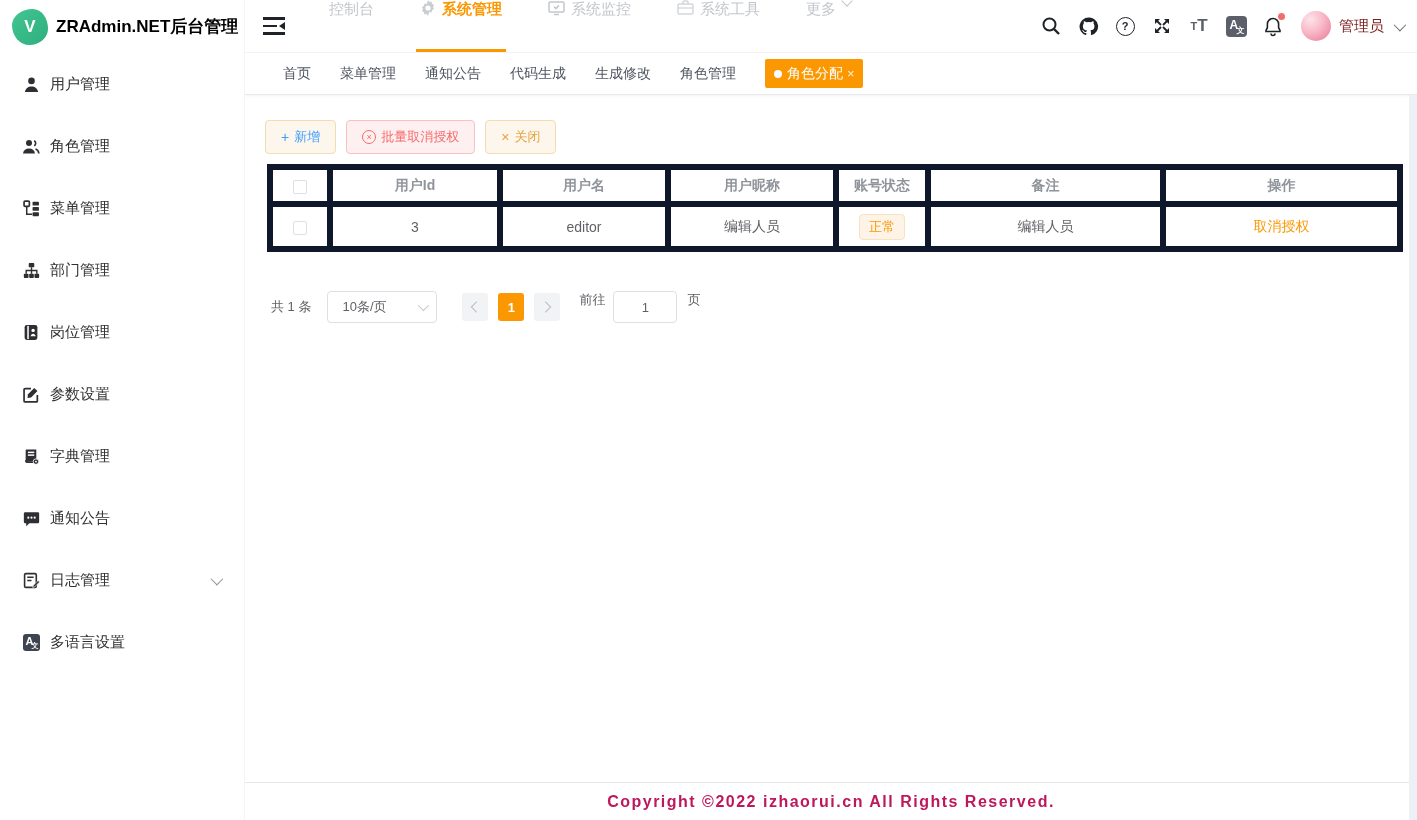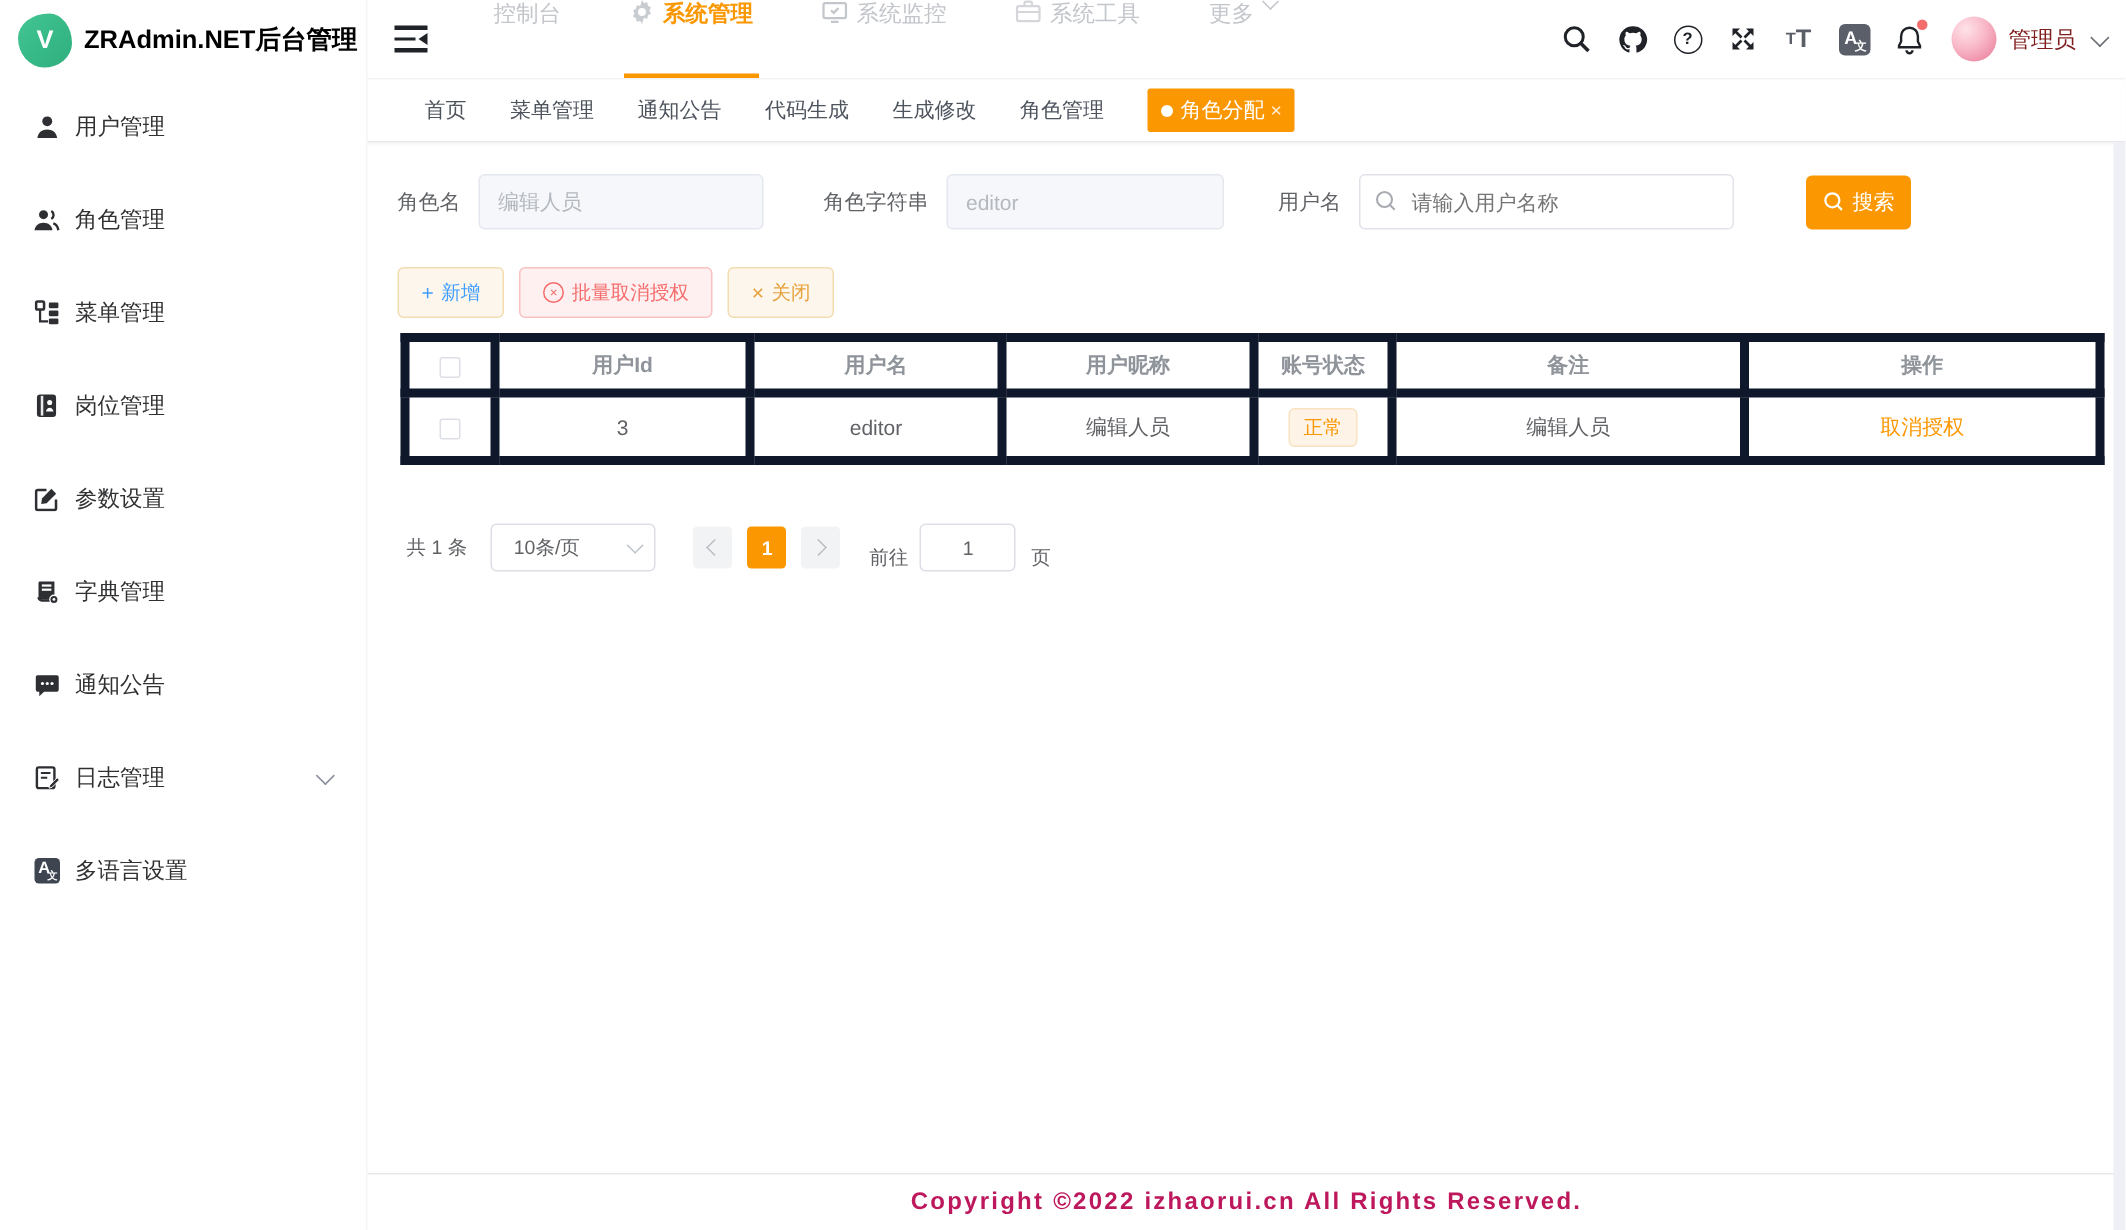--- a/index.html
+++ b/index.html
@@ -83,21 +83,21 @@
   .pg-total { margin-right:16px; font-size:13px; }
   .pg-select { width:110px; height:32px; border:1px solid #dcdfe6; border-radius:4px; display:flex; align-items:center; padding:0 10px 0 14px; cursor:pointer; color:#606266; }
   .pg-select .txt { flex:1; }
   .pg-select .sel-chev { width:8px; height:8px; border-right:1.4px solid #c0c4cc; border-bottom:1.4px solid #c0c4cc; transform:rotate(45deg) translateY(-2px); }
   .pager { display:flex; align-items:center; margin-left:20px; }
   .pg-btn { width:26px; height:28px; background:#f2f3f5; border-radius:3px; display:flex; align-items:center; justify-content:center; margin:0 5px; cursor:pointer; }
   .pg-arrow { width:8px; height:8px; border-right:1.5px solid #b9bdc4; border-bottom:1.5px solid #b9bdc4; }
   .pg-arrow.left { transform:rotate(135deg) translate(-1px,-1px); }
   .pg-arrow.right { transform:rotate(-45deg) translate(-1px,-1px); }
   .pg-num { width:26px; height:28px; background:#fb9700; color:#fff; border-radius:3px; display:flex; align-items:center; justify-content:center; font-weight:700; font-size:13px; margin:0 5px; cursor:pointer; }
-  .goto { display:flex; align-items:flex-end; margin-left:14px; }
+  .goto { display:flex; align-items:flex-start; margin-left:14px; }
   .goto .glabel { margin-right:8px; }
   .goto-input { width:64px; height:32px; border:1px solid #dcdfe6; border-radius:4px; text-align:center; font-size:13px; color:#606266; outline:none; font-family:inherit; }
   .goto .gunit { margin-left:10px; }
 
   
   .footerbar { position:absolute; left:245px; right:0; bottom:0; height:38px; border-top:1px solid #e8e8e8; background:#fff; display:flex; align-items:center; justify-content:center; }
   .copyright { color:#be185d; font-size:16px; letter-spacing:1.5px;font-weight:bold; }
 
   
   .scroll-track { position:absolute; right:0; top:95px; bottom:0; width:8px; background:#eef0f5; z-index:6; }
@@ -143,20 +143,32 @@
       <span class="mi">
           <svg width="17" height="17" viewBox="0 0 16 16">
             <rect x="1" y="1" width="5" height="5" rx="1" fill="none" stroke="#2d2f33" stroke-width="1.6"></rect>
             <rect x="9" y="1.6" width="6" height="3.6" rx="0.8" fill="#2d2f33"></rect>
             <rect x="9" y="6.6" width="6" height="3.6" rx="0.8" fill="#2d2f33"></rect>
             <rect x="9" y="11.6" width="6" height="3.6" rx="0.8" fill="#2d2f33"></rect>
             <path d="M3.5 6v7.4h5" stroke="#2d2f33" stroke-width="1.4" fill="none"></path>
           </svg>
         </span>
       <span>菜单管理</span>
+    </li>
+    <li class="menu-item">
+      <span class="mi">
+          <svg width="17" height="17" viewBox="0 0 16 16">
+            <rect x="5.4" y="1" width="5.2" height="4" rx="0.8" fill="#2d2f33"></rect>
+            <rect x="0.8" y="11" width="4.4" height="4" rx="0.8" fill="#2d2f33"></rect>
+            <rect x="5.8" y="11" width="4.4" height="4" rx="0.8" fill="#2d2f33"></rect>
+            <rect x="10.8" y="11" width="4.4" height="4" rx="0.8" fill="#2d2f33"></rect>
+            <path d="M8 5v3M3 11V8h10v3M8 8v3" stroke="#2d2f33" stroke-width="1.3" fill="none"></path>
+          </svg>
+        </span>
+      <span>部门管理</span>
     </li>
     <li class="menu-item">
       <span class="mi">
           <svg width="16" height="17" viewBox="0 0 14 16">
             <rect x="1" y="1" width="12" height="14" rx="2" fill="#2d2f33"></rect>
             <rect x="3.4" y="1.8" width="1.6" height="12.4" fill="#fff" opacity="0.9"></rect>
             <circle cx="9" cy="6" r="1.6" fill="#fff"></circle>
             <path d="M6.6 11.6c.3-1.6 1.3-2.4 2.4-2.4s2.1.8 2.4 2.4z" fill="#fff"></path>
           </svg>
         </span>
@@ -319,41 +331,20 @@
   <span class="tag-item">角色管理</span>
   <span class="tag-item active">
     <span class="tag-dot"></span>
     <span>角色分配</span>
     <span class="tag-close">×</span>
   </span>
 </div>
 
 <main class="content">
 
-  <div class="filter-row">
-    <span class="f-label">角色名</span>
-    <input class="f-input disabled" style="width: 190px;" disabled="" value="编辑人员">
-    <span class="f-label" style="margin-left:40px">角色字符串</span>
-    <input class="f-input disabled" style="width: 185px;" disabled="" value="editor">
-    <span class="f-label" style="margin-left:36px">用户名</span>
-    <span class="input-wrap">
-      <span class="pre-ic"><svg width="16" height="16" viewBox="0 0 16 16">
-            <circle cx="7" cy="7" r="5" fill="none" stroke="#a8abb2" stroke-width="1.4"></circle>
-            <path d="M10.8 10.8l3 3" stroke="#a8abb2" stroke-width="1.4"></path>
-          </svg></span>
-      <input class="f-input" placeholder="请输入用户名称" style="">
-    </span>
-    <button class="search-btn">
-      <svg width="15" height="15" viewBox="0 0 16 16">
-          <circle cx="7" cy="7" r="5" fill="none" stroke="#fff" stroke-width="1.6"></circle>
-          <path d="M10.8 10.8l3 3" stroke="#fff" stroke-width="1.6"></path>
-        </svg>
-      <span>搜索</span>
-    </button>
-  </div>
 
   <div class="toolbar">
     <button class="tbtn add">
       <span class="bicon">+</span>
       <span>新增</span>
     </button>
     <button class="tbtn danger">
       <span class="circle-x">
           <span>×</span>
         </span>

